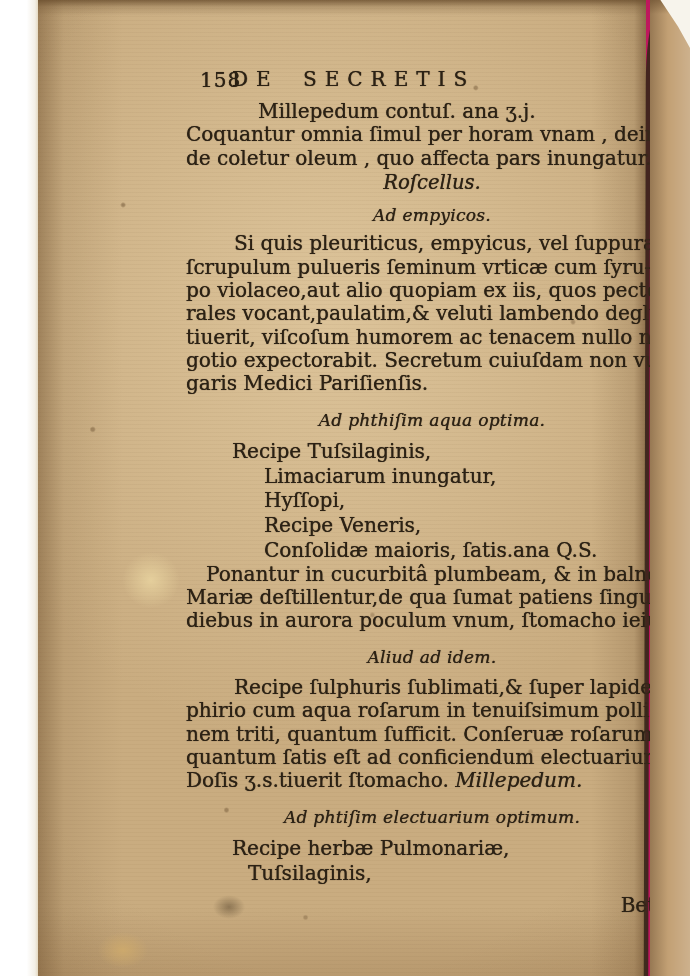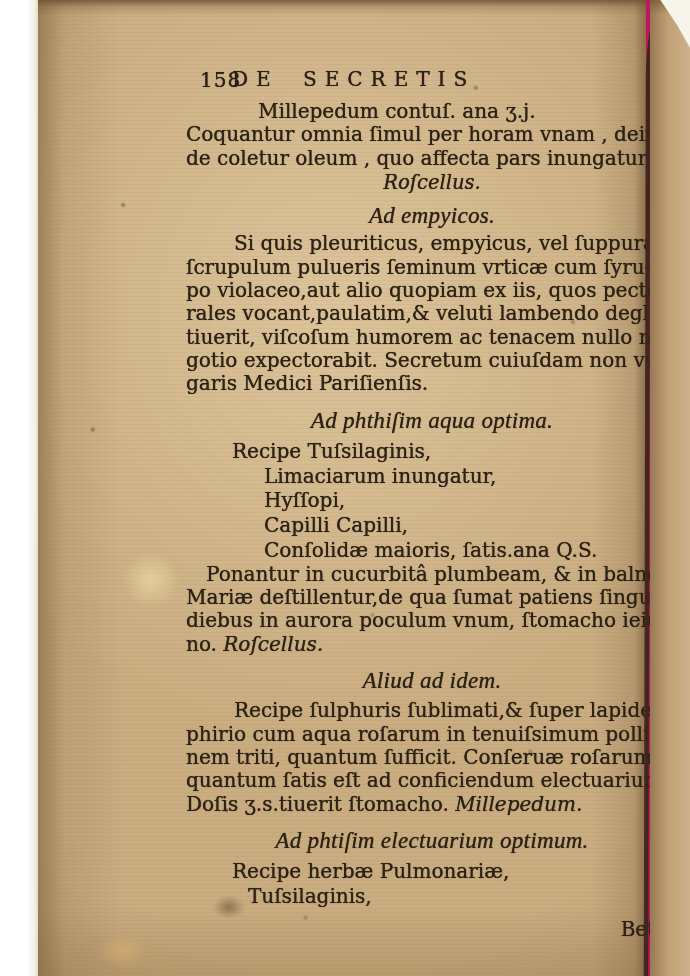--- a/index.html
+++ b/index.html
@@ -103,23 +103,22 @@
   .ind-p { padding-left: 48px; }
   .ind-s { padding-left: 20px; }
   .ind-r1 { padding-left: 46px; }
   .ind-r2 { padding-left: 78px; }
   .ind-r3 { padding-left: 62px; }
   .center { text-align: center; white-space: nowrap; }
   .it { font-style: italic; }
   .attr-line { margin-top: 1px; font-size: 19.5px; }
   .heading {
     text-align: center; font-style: italic;
-    font-size: 23px; letter-spacing: .3px;
+    font-size: 17px; letter-spacing: .3px;
     margin: 10px 0 5px;
-    font-family: Liberation Serif, serif;
   }
   .hd2 { margin: 13px 0 7px; }
   .recipe .l { line-height: 24.8px; }
   .catchword { text-align: right; padding-right: 4px; margin-top: 9px; }
 </style>
 </head>
 <body>
 
 <div class="scan">
 
@@ -147,28 +146,27 @@
         <div class="l">tiuerit, viſcoſum humorem ac tenacem nullo ne-</div>
         <div class="l">gotio expectorabit. Secretum cuiuſdam non vul-</div>
         <div class="l">garis Medici Pariſienſis.</div>
       </div>
 
       <div class="heading hd2">Ad phthiſim aqua optima.</div>
       <div class="recipe">
         <div class="l ind-r1">Recipe Tuſsilaginis,</div>
         <div class="l ind-r2">Limaciarum inungatur,</div>
         <div class="l ind-r2">Hyſſopi,</div>
-        <div class="l ind-r2">Capilli Capilli,</div>
+        <div class="l ind-r2">Recipe Veneris,</div>
         <div class="l ind-r2">Conſolidæ maioris, ſatis.ana Q.S.</div>
       </div>
       <div>
         <div class="l ind-s">Ponantur in cucurbitâ plumbeam, &amp; in balneo</div>
         <div class="l">Mariæ deſtillentur,de qua ſumat patiens ſingulis</div>
         <div class="l">diebus in aurora poculum vnum, ſtomacho ieiu-</div>
-        <div class="l"><span>no. </span><span class="it">Roſcellus.</span></div>
       </div>
 
       <div class="heading hd2">Aliud ad idem.</div>
       <div>
         <div class="l ind-p">Recipe ſulphuris ſublimati,&amp; ſuper lapide por</div>
         <div class="l">phirio cum aqua roſarum in tenuiſsimum polli-</div>
         <div class="l">nem triti, quantum ſufficit.  Conſeruæ roſarum</div>
         <div class="l">quantum ſatis eſt ad conficiendum electuarium.</div>
         <div class="l"><span>Doſis ʒ.s.tiuerit ſtomacho. </span><span class="it">Millepedum.</span></div>
       </div>

